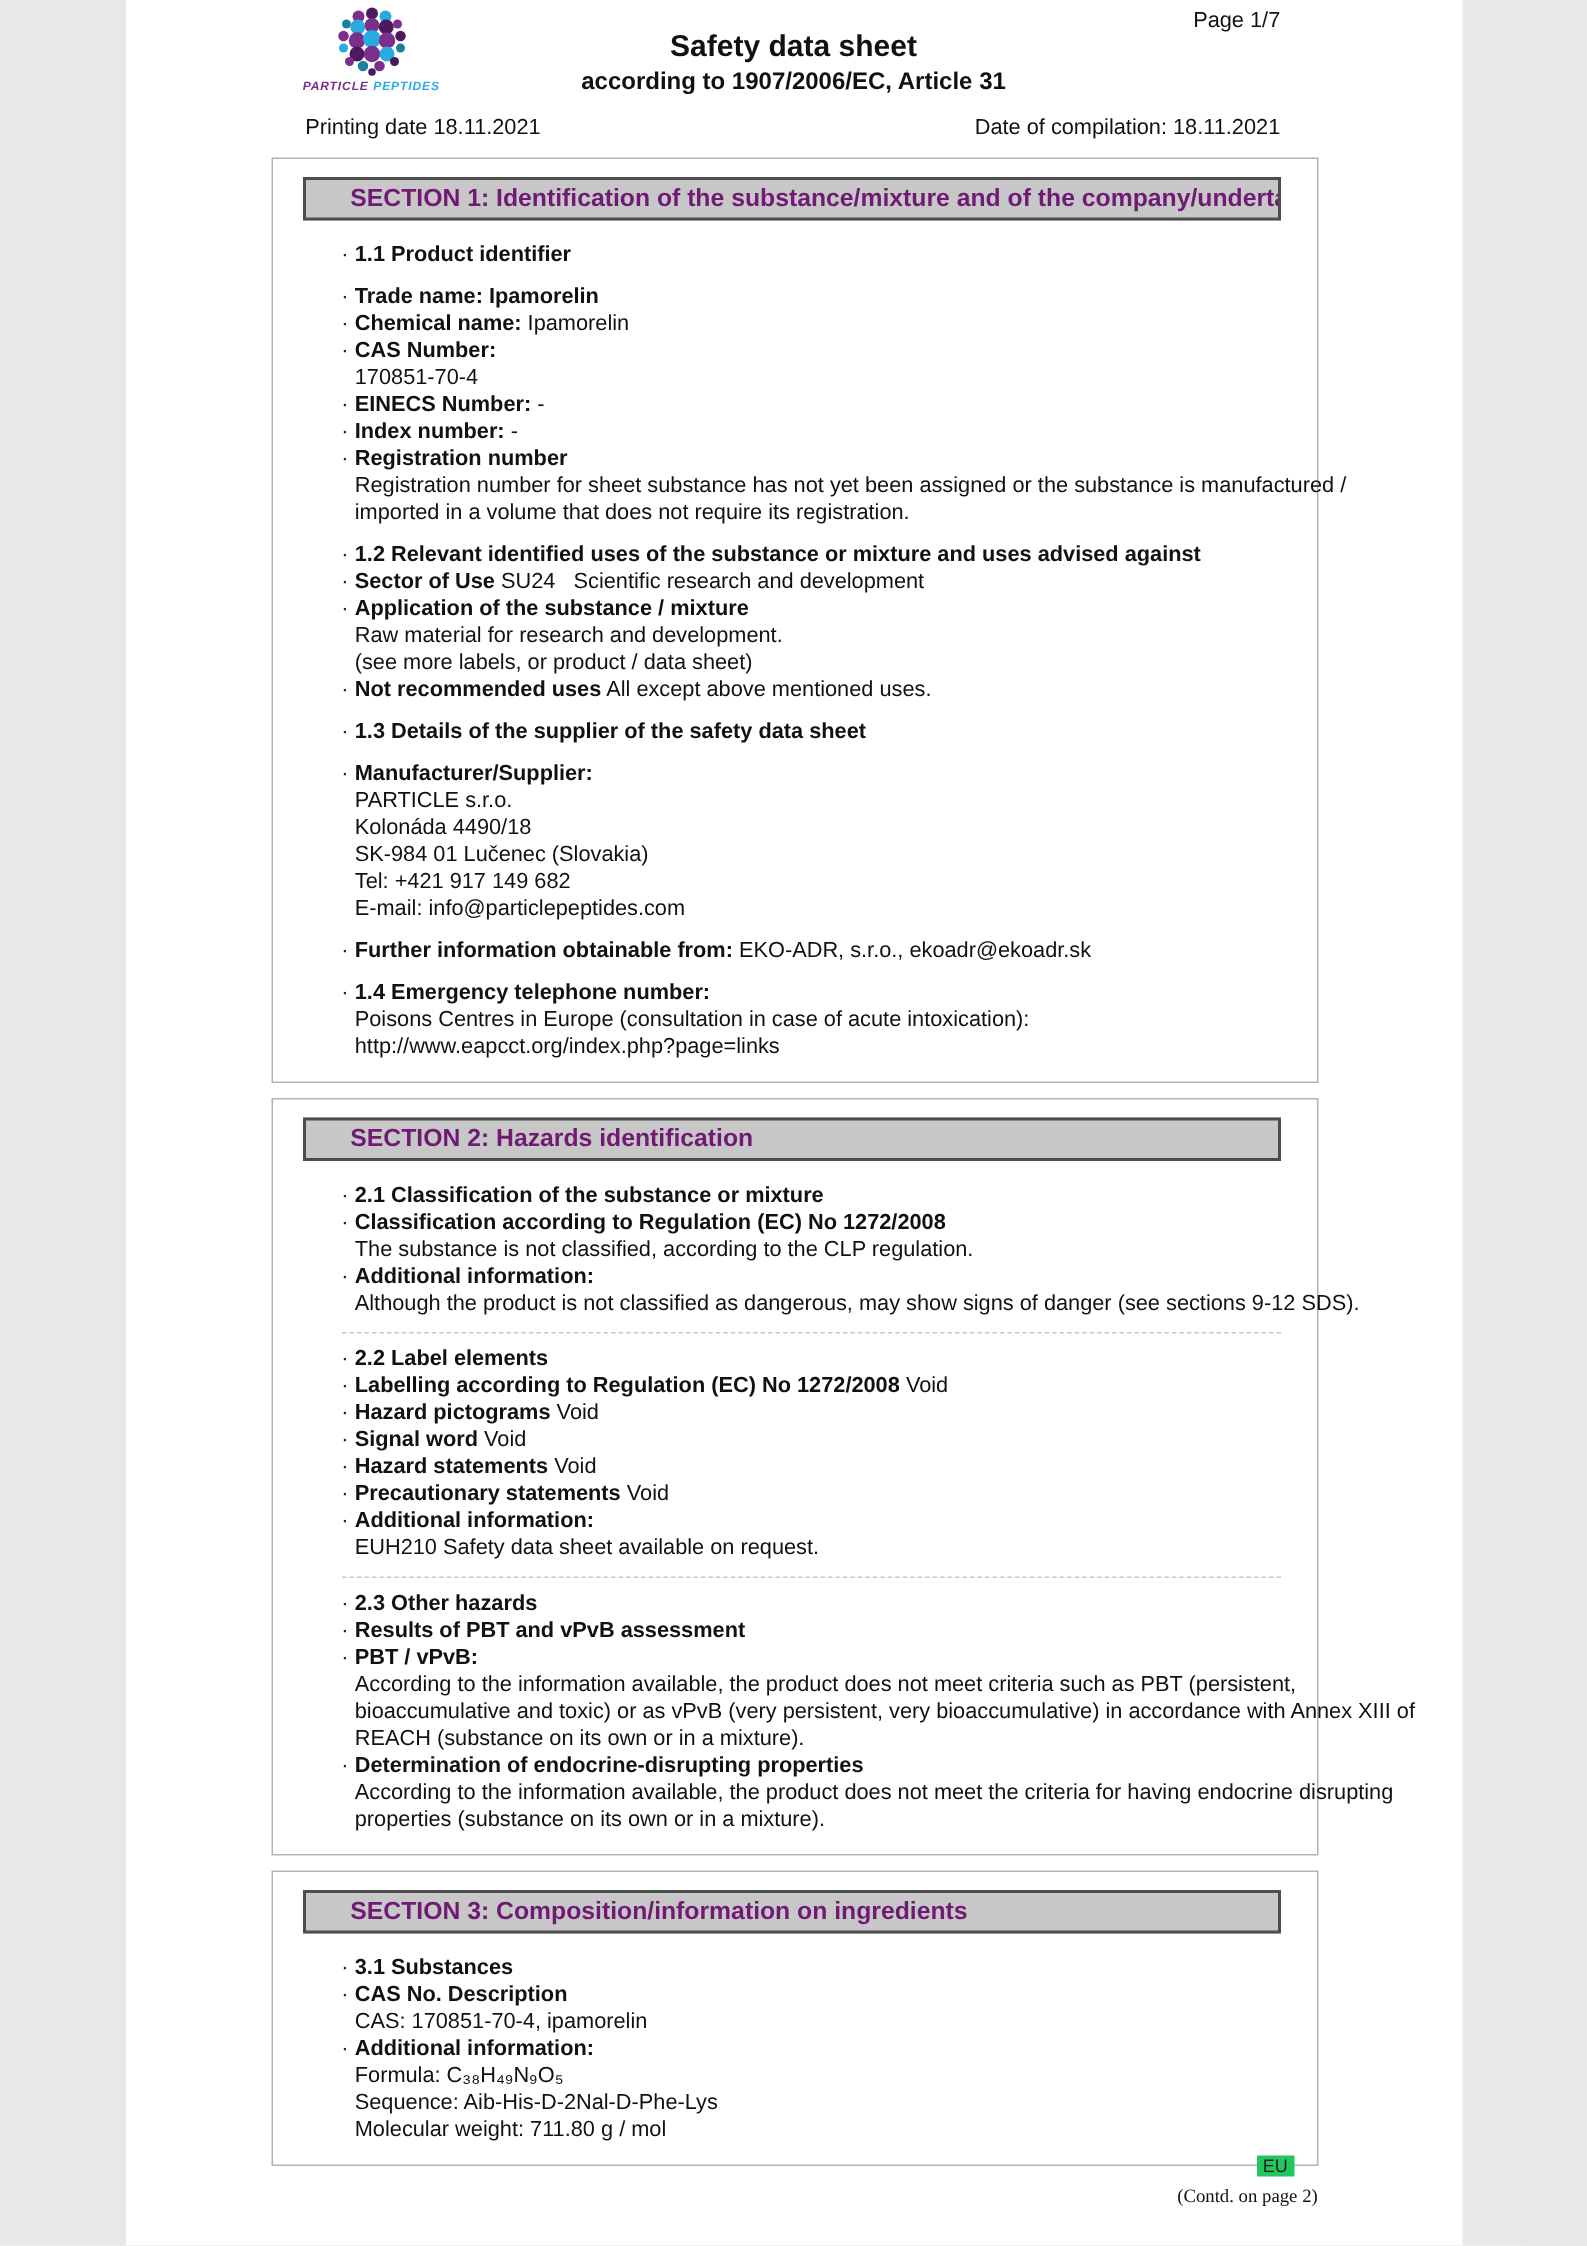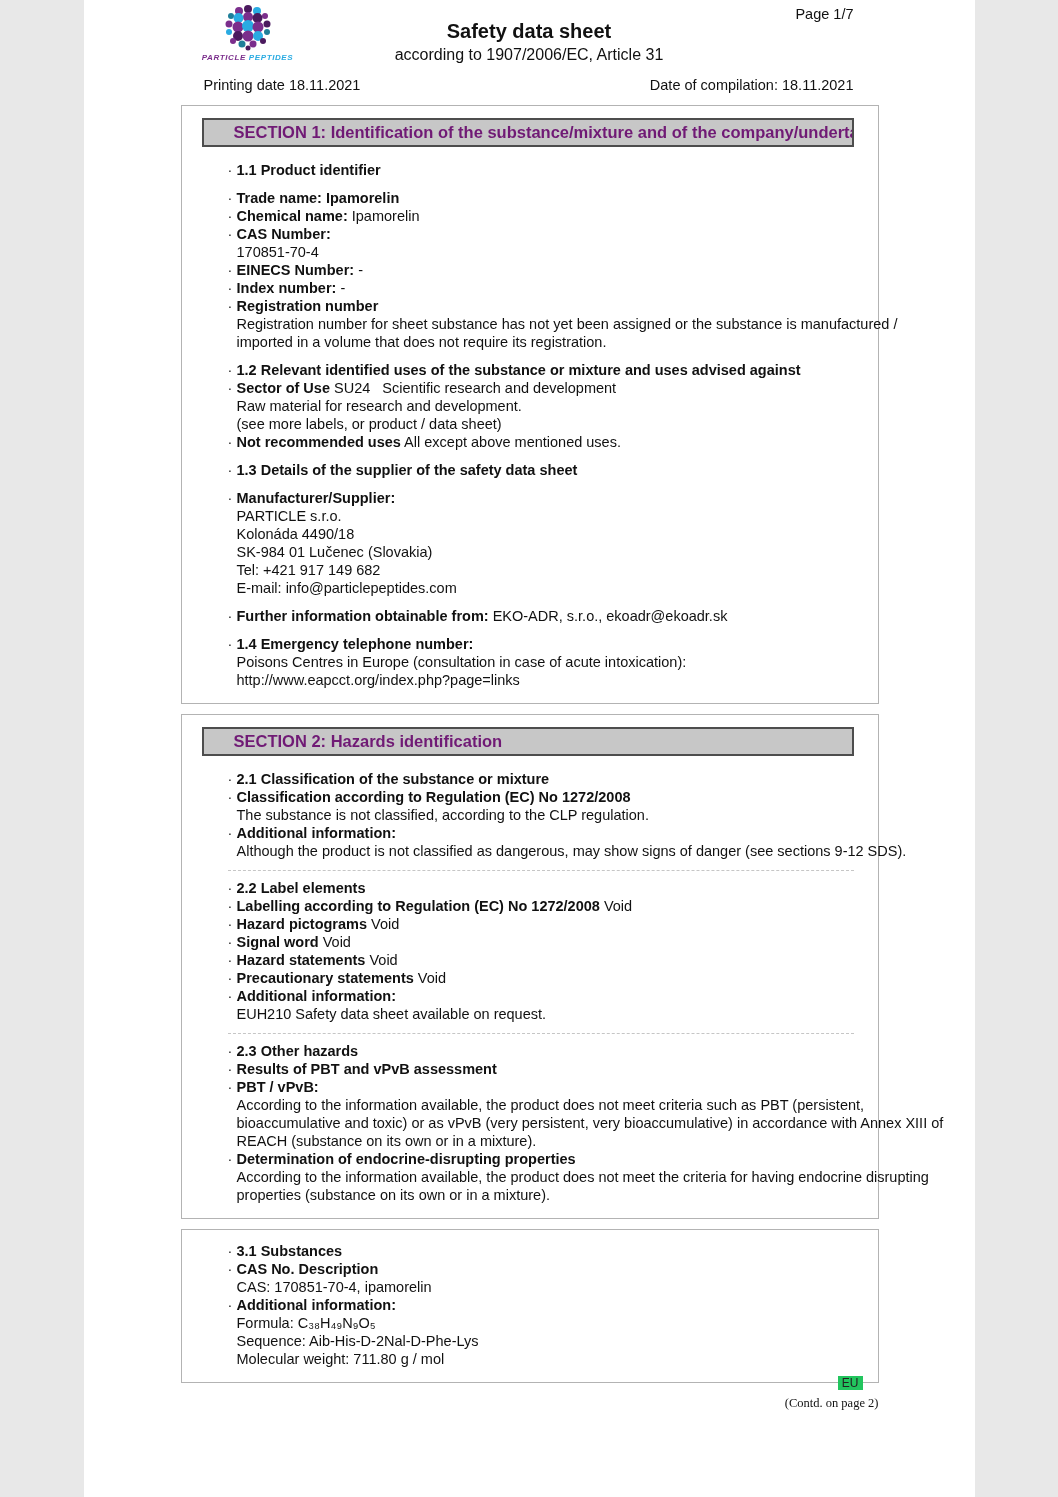--- a/index.html
+++ b/index.html
@@ -9,21 +9,21 @@
     font-family:"Liberation Sans","DejaVu Sans",sans-serif; color:#111;
   }
   
   .page-num { position:absolute; top:6px; right:121px; font-size:14.5px; }
   .logo { position:absolute; top:4px; left:118px; width:92px; text-align:center;font-style:italic; }
   .logo svg { display:block; margin:0 auto; }
   .logo-text { font-size:8px; font-weight:bold; letter-spacing:0.6px; white-space:nowrap; margin-top:1px; }
   .logo-text .sec { margin-left:3px; }
   .titles { padding-top:20px; text-align:center; }
   .title { font-size:20px; font-weight:bold; }
-  .subtitle { font-size:16px; font-weight:normal; margin-top:3px; }
+  .subtitle { font-size:16px; font-weight:bold; margin-top:3px; }
   .dates { display:flex; justify-content:space-between; margin:13px 121px 0 120px; font-size:14.5px; }
   
   main { margin:12px 96px 0 97px; }
   .section-box { border:1px solid #b3b3b3; background:#fff; margin-bottom:10px; padding:12px 24px 12px 46px; }
   .section-header {
     border:2px solid #4d4d4d; background:#c7c7c7; font-weight:bold; font-size:16.5px;
     height:25px; line-height:25px; padding-left:30px; margin:0 0 14px -26px;
     white-space:nowrap; overflow:hidden; color:#701a75;
   }
   .block { margin-bottom:10px; }
@@ -96,20 +96,21 @@
           <div class="line"><span class="bullet"></span><span class="content">170851-70-4</span></div>
           <div class="line"><span class="bullet">·</span><span class="content"><b>EINECS Number:</b> -</span></div>
           <div class="line"><span class="bullet">·</span><span class="content"><b>Index number:</b> -</span></div>
           <div class="line"><span class="bullet">·</span><span class="content"><b>Registration number</b></span></div>
           <div class="line"><span class="bullet"></span><span class="content">Registration number for sheet substance has not yet been assigned or the substance is manufactured /</span></div>
           <div class="line"><span class="bullet"></span><span class="content">imported in a volume that does not require its registration.</span></div>
         </div>
         <div class="block">
           <div class="line"><span class="bullet">·</span><span class="content"><b>1.2 Relevant identified uses of the substance or mixture and uses advised against</b></span></div>
           <div class="line"><span class="bullet">·</span><span class="content"><b>Sector of Use</b> SU24   Scientific research and development</span></div>
+          <div class="line"><span class="bullet">·</span><span class="content"><b>Application of the substance / mixture</b></span></div>
           <div class="line"><span class="bullet"></span><span class="content">Raw material for research and development.</span></div>
           <div class="line"><span class="bullet"></span><span class="content">(see more labels, or product / data sheet)</span></div>
           <div class="line"><span class="bullet">·</span><span class="content"><b>Not recommended uses</b> All except above mentioned uses.</span></div>
         </div>
         <div class="block">
           <div class="line"><span class="bullet">·</span><span class="content"><b>1.3 Details of the supplier of the safety data sheet</b></span></div>
         </div>
         <div class="block">
           <div class="line"><span class="bullet">·</span><span class="content"><b>Manufacturer/Supplier:</b></span></div>
           <div class="line"><span class="bullet"></span><span class="content">PARTICLE s.r.o.</span></div>
@@ -152,20 +153,21 @@
           <div class="line"><span class="bullet">·</span><span class="content"><b>PBT / vPvB:</b></span></div>
           <div class="line"><span class="bullet"></span><span class="content">According to the information available, the product does not meet criteria such as PBT (persistent,</span></div>
           <div class="line"><span class="bullet"></span><span class="content">bioaccumulative and toxic) or as vPvB (very persistent, very bioaccumulative) in accordance with Annex XIII of</span></div>
           <div class="line"><span class="bullet"></span><span class="content">REACH (substance on its own or in a mixture).</span></div>
           <div class="line"><span class="bullet">·</span><span class="content"><b>Determination of endocrine-disrupting properties</b></span></div>
           <div class="line"><span class="bullet"></span><span class="content">According to the information available, the product does not meet the criteria for having endocrine disrupting</span></div>
           <div class="line"><span class="bullet"></span><span class="content">properties (substance on its own or in a mixture).</span></div>
         </div>
       </section>
       <section class="section-box">
+        <div class="section-header">SECTION 3: Composition/information on ingredients</div>
         <div class="block">
           <div class="line"><span class="bullet">·</span><span class="content"><b>3.1 Substances</b></span></div>
           <div class="line"><span class="bullet">·</span><span class="content"><b>CAS No. Description</b></span></div>
           <div class="line"><span class="bullet"></span><span class="content">CAS: 170851-70-4, ipamorelin</span></div>
           <div class="line"><span class="bullet">·</span><span class="content"><b>Additional information:</b></span></div>
           <div class="line"><span class="bullet"></span><span class="content">Formula: C₃₈H₄₉N₉O₅</span></div>
           <div class="line"><span class="bullet"></span><span class="content">Sequence: Aib-His-D-2Nal-D-Phe-Lys</span></div>
           <div class="line"><span class="bullet"></span><span class="content">Molecular weight: 711.80 g / mol</span></div>
         </div>
       </section>

